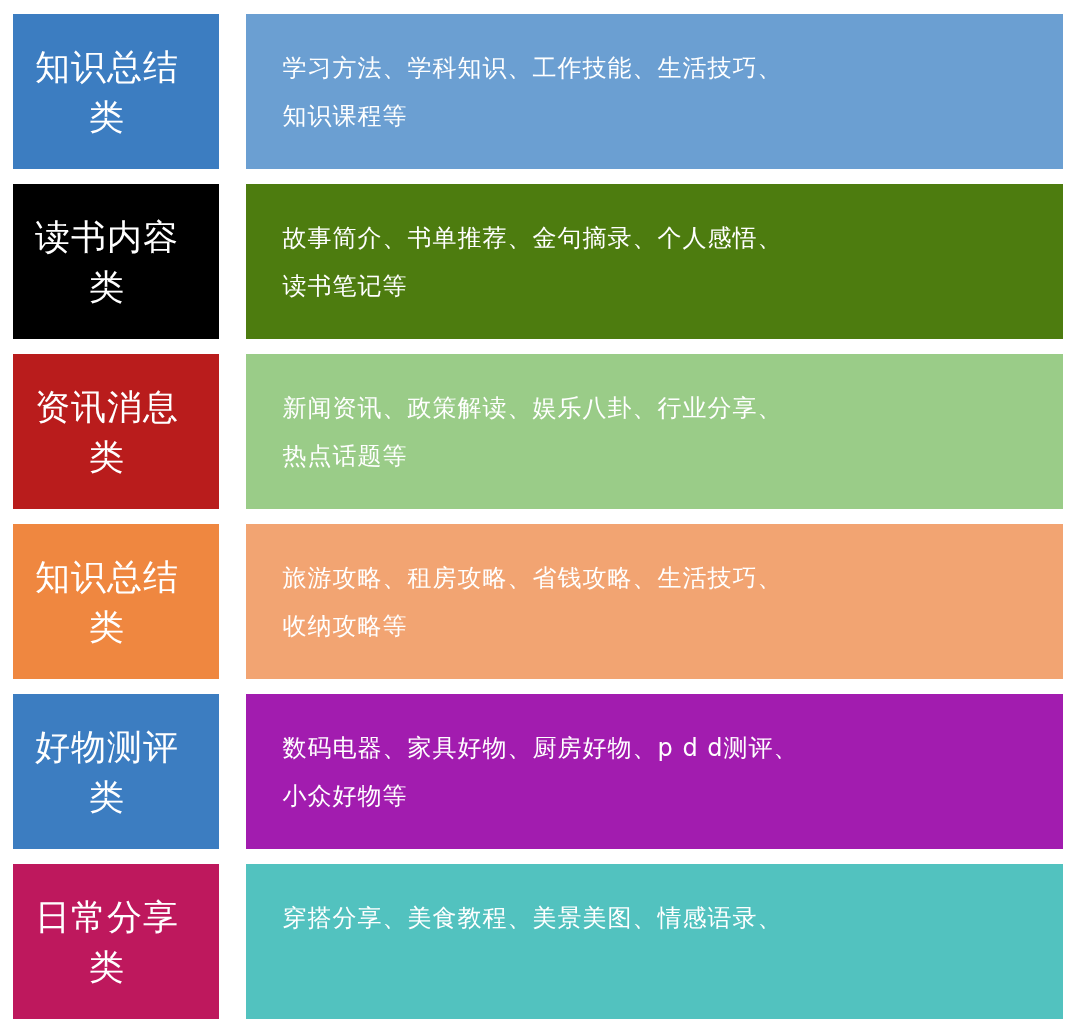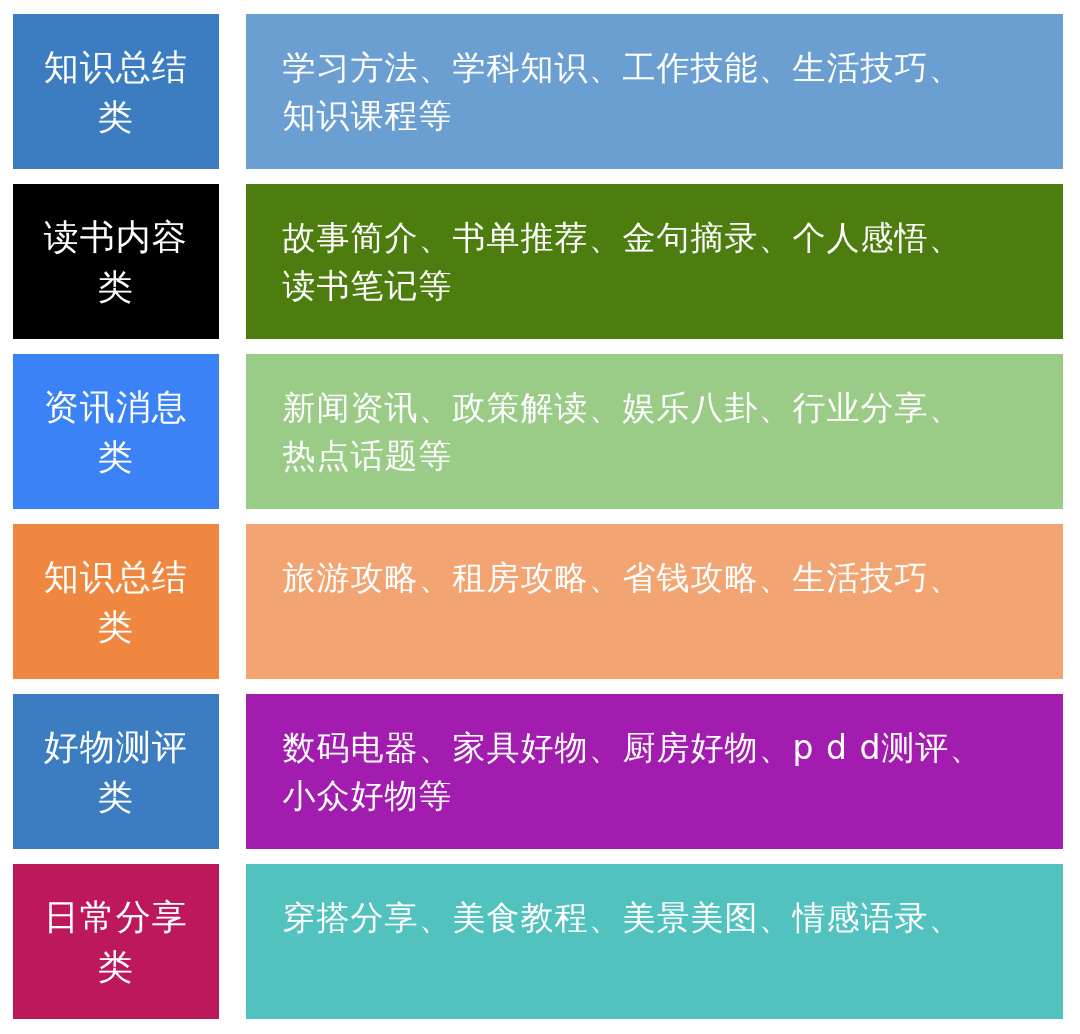--- a/index.html
+++ b/index.html
@@ -25,35 +25,34 @@
       height: 155px;
       margin-bottom: 15px;
       display: flex;
     }
     .label {
       width: 208px;
       height: 155px;
       box-sizing: border-box;
       display: flex;
       align-items: center;
-      justify-content: center;
       text-align: center;
       color: #ffffff;
       font-size: 35px;
       line-height: 50px;
       padding: 0 22px;
       letter-spacing: 1px;
     }
     .desc {
       margin-left: 27px;
       width: 829px;
       height: 155px;
       box-sizing: border-box;
       color: #ffffff;
-      font-size: 33px;
+      font-size: 24px;
       line-height: 48px;
       padding: 30px 28px 0 37px;
       letter-spacing: 1px;
     }
     .desc span { display: block; white-space: nowrap; }
   </style>
 </head>
 <body>
 
 <div class="table">
@@ -71,35 +70,36 @@
     <div class="label" style="background:#000000">
       <div><span>读书内容</span><br><span>类</span></div>
     </div>
     <div class="desc" style="background:#4d7c0f">
       <span>故事简介、书单推荐、金句摘录、个人感悟、</span>
       <span>读书笔记等</span>
     </div>
   </div>
 
   <div class="row">
-    <div class="label" style="background:#3b82f6">
+    <div class="label" style="background:#b91c1c">
       <div><span>资讯消息</span><br><span>类</span></div>
     </div>
     <div class="desc" style="background:#9ACC88">
       <span>新闻资讯、政策解读、娱乐八卦、行业分享、</span>
       <span>热点话题等</span>
     </div>
   </div>
 
   <div class="row">
     <div class="label" style="background:#EF8740">
       <div><span>知识总结</span><br><span>类</span></div>
     </div>
     <div class="desc" style="background:#F2A472">
       <span>旅游攻略、租房攻略、省钱攻略、生活技巧、</span>
+      <span>收纳攻略等</span>
     </div>
   </div>
 
   <div class="row">
     <div class="label" style="background:#3C7DC1">
       <div><span>好物测评</span><br><span>类</span></div>
     </div>
     <div class="desc" style="background:#a21caf">
       <span>数码电器、家具好物、厨房好物、p d d测评、</span>
       <span>小众好物等</span>

